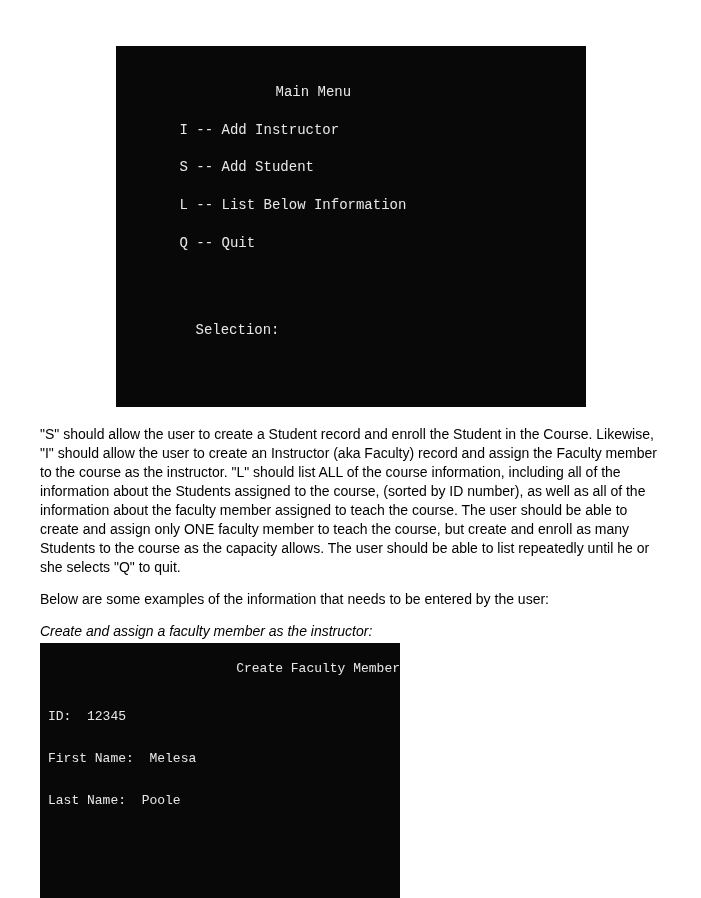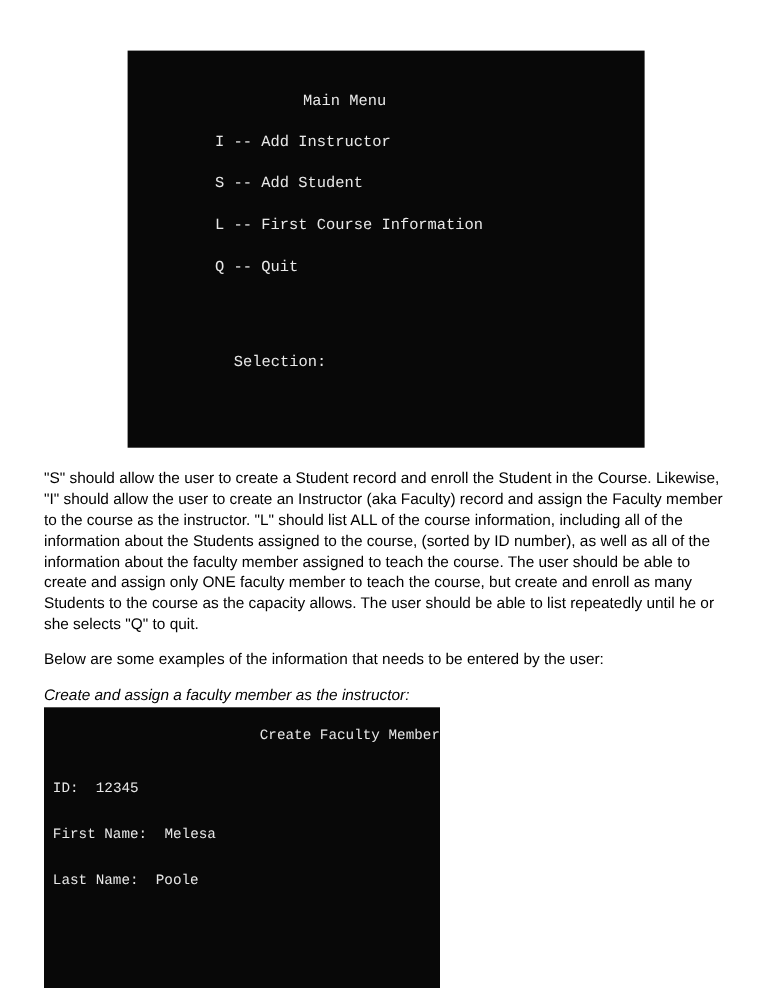--- a/index.html
+++ b/index.html
@@ -6,40 +6,40 @@
     font-family:"Segoe UI",Arial,sans-serif;font-size:14px;}
   .page{width:701px;min-height:898px;padding:40px 40px 20px 40px;box-sizing:border-box;}
   .body-text{line-height:1.35;margin:0 0 14px 0;}
   .italic-bold{font-style:italic;font-weight:400;margin:6px 0 4px 0;}
 
   .term{background:#080808;color:#e8e8e8;
     font-family:Consolas,"Courier New",monospace;white-space:pre;}
   .term-menu{margin:6px auto 18px auto;width:470px;padding:18px 0 30px 0;
     font-size:14px;line-height:1.35;}
   .term-menu .title-line{text-align:left;padding-left:160px;}
-  .term-menu .menu-line{padding-left:80px;}
+  .term-menu .menu-line{padding-left:64px;}
   .term-menu .blank{height:30px;}
-  .term-menu .sel-line{padding-left:80px;margin-left:17px;}
+  .term-menu .sel-line{padding-left:80px;}
 
   .term-form{margin:0;width:360px;padding:6px 0 18px 0;
     font-size:13px;line-height:1.0;}
   .term-form .form-title{text-align:right;margin-bottom:22px;}
   .term-form .form-line{padding:0 8px;margin-bottom:16px;}
 </style>
 </head>
 <body>
 
 <div class="page">
 
 
   <div class="term term-menu">
 <div class="title-line">Main Menu</div>
 <div class="menu-line"><span>I</span> -- <span>Add Instructor</span></div>
 <div class="menu-line"><span>S</span> -- <span>Add Student</span></div>
-<div class="menu-line"><span>L</span> -- <span>First Course Information</span></div>
+<div class="menu-line"><span>L</span> -- <span>List Below Information</span></div>
 <div class="menu-line"><span>Q</span> -- <span>Quit</span></div>
 <div class="blank"></div>
 <div class="sel-line">Selection:</div>
   </div>
 
   <p class="body-text">"S" should allow the user to create a Student record and enroll the Student in the Course.  Likewise, "I" should allow the user to create an Instructor (aka Faculty) record and assign the Faculty member to the course as the instructor.  "L" should list ALL of the course information, including all of the information about the Students assigned to the course, (sorted by ID number), as well as all of the information about the faculty member assigned to teach the course.  The user should be able to create and assign only ONE faculty member to teach the course, but create and enroll as many Students to the course as the capacity allows.  The user should be able to list repeatedly until he or she selects "Q" to quit.</p>
 
   <p class="body-text">Below are some examples of the information that needs to be entered by the user:</p>
 
   <p class="italic-bold">Create and assign a faculty member as the instructor:</p>

